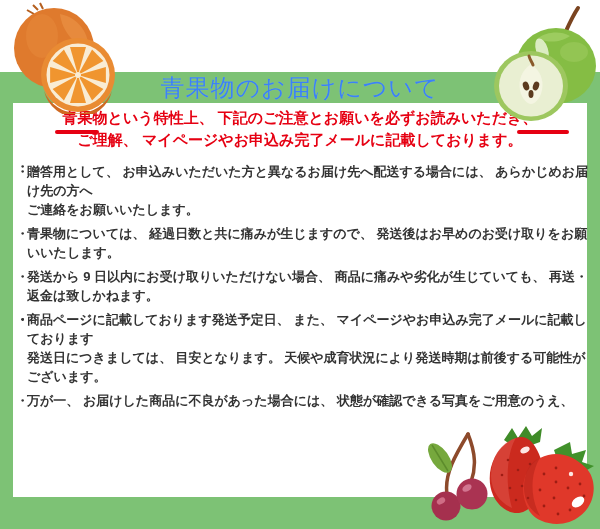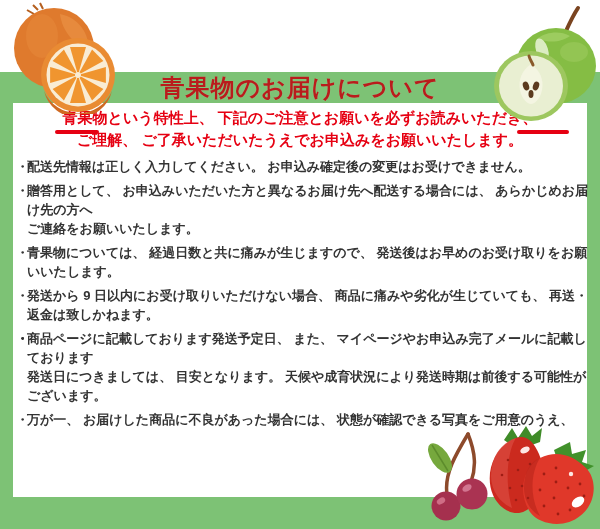--- a/index.html
+++ b/index.html
@@ -13,21 +13,21 @@
   
   .green-surround { position:absolute; left:0; top:72px; width:600px; height:457px; background:#7dc275; }
   .white-box { position:absolute; left:13px; top:103px; width:574px; height:394px; background:#ffffff; }
 
   
   .title-band {
     position:absolute; left:0; top:72px; width:600px; height:31px;
     display:flex; align-items:center; justify-content:center;
   }
   .title {
-    color:#b91c1c; font-size:24px; font-weight:bold; letter-spacing:1px;
+    color:#3b82f6; font-size:24px; font-weight:normal; letter-spacing:1px;
     text-shadow:0 0 1px rgba(255,255,255,.25);
     white-space:nowrap;
   }
 
   
   .warning {
     position:absolute; left:0; top:107px; width:600px;
     text-align:center; color:#e60012; font-weight:bold;
     font-size:15px; line-height:22px; white-space:nowrap;
   }
@@ -36,21 +36,21 @@
   .dash-right { left:517px; top:130px; width:52px; }
 
   
   .bullets {
     position:absolute; left:16px; top:157px; width:582px;
     margin:0; padding:0; list-style:none;
     color:#333333; font-size:13px; font-weight:bold; line-height:19px;
   }
   .bullets li { position:relative; padding-left:11px; margin:0 0 5px 0; }
   .bullets .dot { position:absolute; left:0; top:0; }
-  .bullets .l2 { display:block; }
+  .bullets .l2 { display:block;font-family:Liberation Serif, serif; }
 
   
   .fruit { position:absolute; }
   .fruit-orange     { left:10px;  top:2px;   width:108px; height:112px; }
   .fruit-apple      { left:486px; top:4px;   width:114px; height:118px; }
   .fruit-cherries   { left:424px; top:432px; width:82px;  height:97px; }
   .fruit-strawberry { left:478px; top:420px; width:122px; height:109px; }
 </style>
 </head>
 <body>
@@ -61,27 +61,26 @@
   <div class="white-box"></div>
 
   <div class="title-band">
     <span class="title">青果物のお届けについて</span>
   </div>
 
   <div class="dash dash-left"></div>
   <div class="dash dash-right"></div>
   <div class="warning">
     <span>青果物という特性上、 下記のご注意とお願いを必ずお読みいただき、</span><br>
-    <span>ご理解、 ご了承いただいたうえでお申込みをお願いいたします。</span>
+    <span>ご理解、 マイページやお申込み完了メールに記載しております。</span>
   </div>
 
   <ul class="bullets">
     <li>
       <span class="dot">・</span>
-      <span>配送先情報は正しく入力してください。 お申込み確定後の変更はお受けできません。</span>
     </li>
     <li>
       <span class="dot">・</span>
       <span>贈答用として、 お申込みいただいた方と異なるお届け先へ配送する場合には、 あらかじめお届け先の方へ</span>
       <span class="l2">ご連絡をお願いいたします。</span>
     </li>
     <li>
       <span class="dot">・</span>
       <span>青果物については、 経過日数と共に痛みが生じますので、 発送後はお早めのお受け取りをお願いいたします。</span>
     </li>

